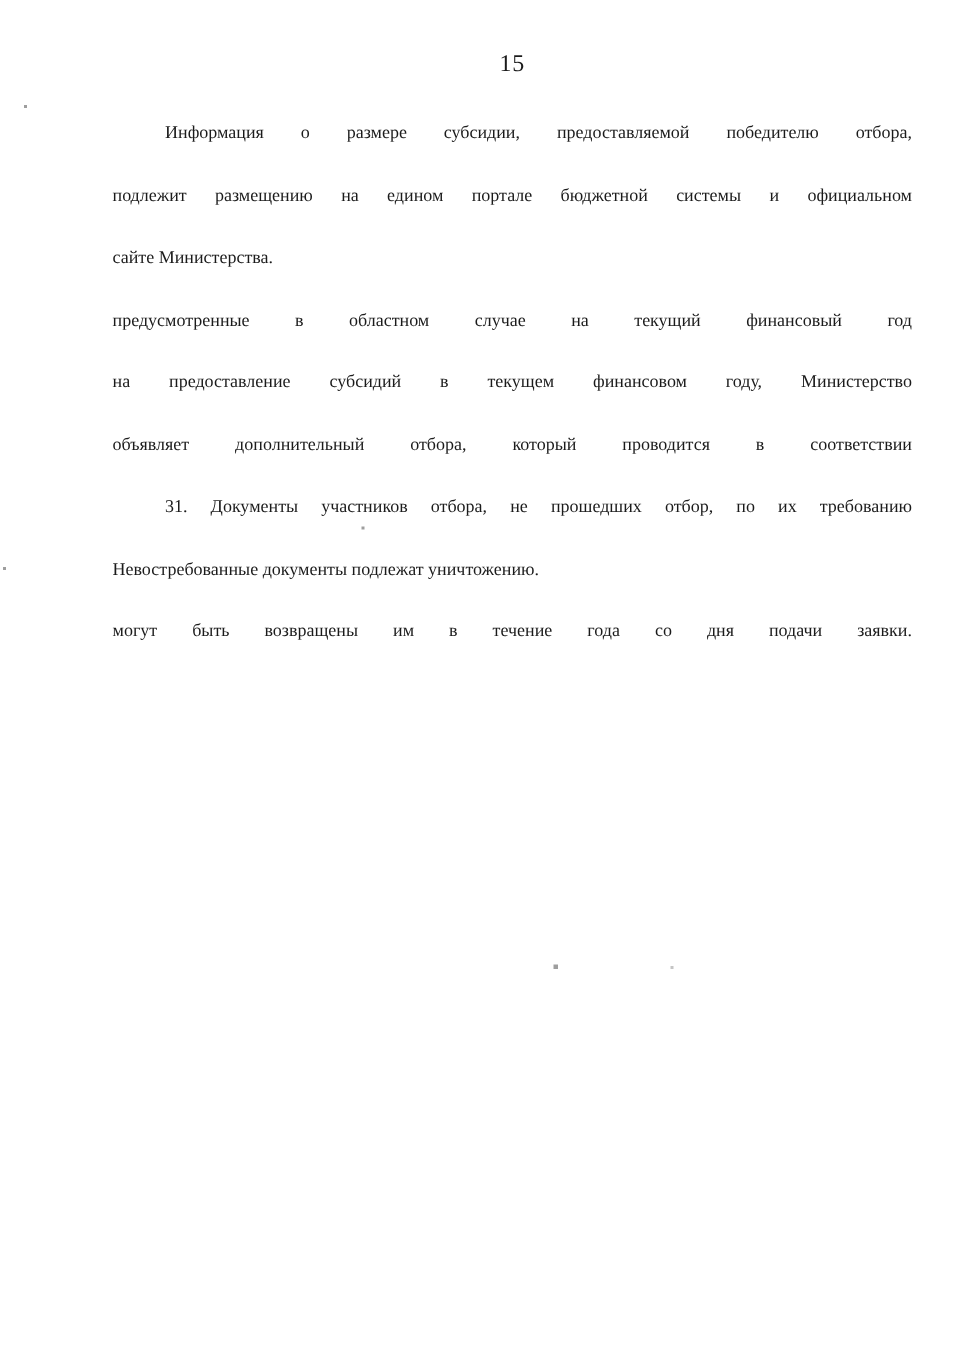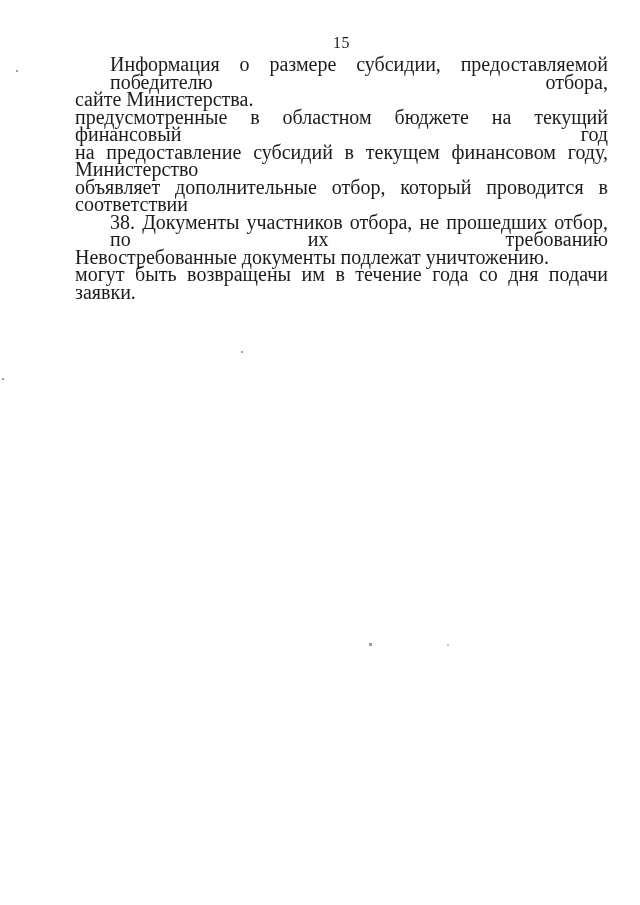--- a/index.html
+++ b/index.html
@@ -30,25 +30,26 @@
     position: absolute;
     top: 56px;
     left: 75px;
     width: 533px;
   }
   .para {
     margin: 0;
     padding: 0;
   }
   .line {
-    font-size: 20px;
+    font-size: 12px;
     line-height: 17.5px;
     text-align: justify;
     text-align-last: justify;
     white-space: normal;
+    margin-top: 24px;
   }
   .line.indent {
     padding-left: 35px;
   }
   .line.end {
     text-align: center;
     text-align-last: left;
   }
   
   .speck {
@@ -65,31 +66,32 @@
 <body>
 
 <div class="page">
 
   <div class="pagenum">15</div>
 
   <div class="textblock">
 
     <div class="para">
       <div class="line indent">Информация о размере субсидии, предоставляемой победителю отбора,</div>
+      <div class="line">подлежит размещению на едином портале бюджетной системы и официальном</div>
       <div class="line end">сайте Министерства.</div>
     </div>
 
     <div class="para">
-      <div class="line">предусмотренные в областном бюджете на текущий финансовый год</div>
+      <div class="line">предусмотренные в областном случае на текущий финансовый год</div>
       <div class="line">на предоставление субсидий в текущем финансовом году, Министерство</div>
-      <div class="line">объявляет дополнительные отбор, который проводится в соответствии</div>
+      <div class="line">объявляет дополнительный отбора, который проводится в соответствии</div>
     </div>
 
     <div class="para">
-      <div class="line indent">38. Документы участников отбора, не прошедших отбор, по их требованию</div>
+      <div class="line indent">31. Документы участников отбора, не прошедших отбор, по их требованию</div>
       <div class="line end">Невостребованные документы подлежат уничтожению.</div>
       <div class="line">могут быть возвращены им в течение года со дня подачи заявки.</div>
     </div>
 
 
   </div>
 
   <div class="speck s1"></div>
   <div class="speck s2"></div>
   <div class="speck s3"></div>

